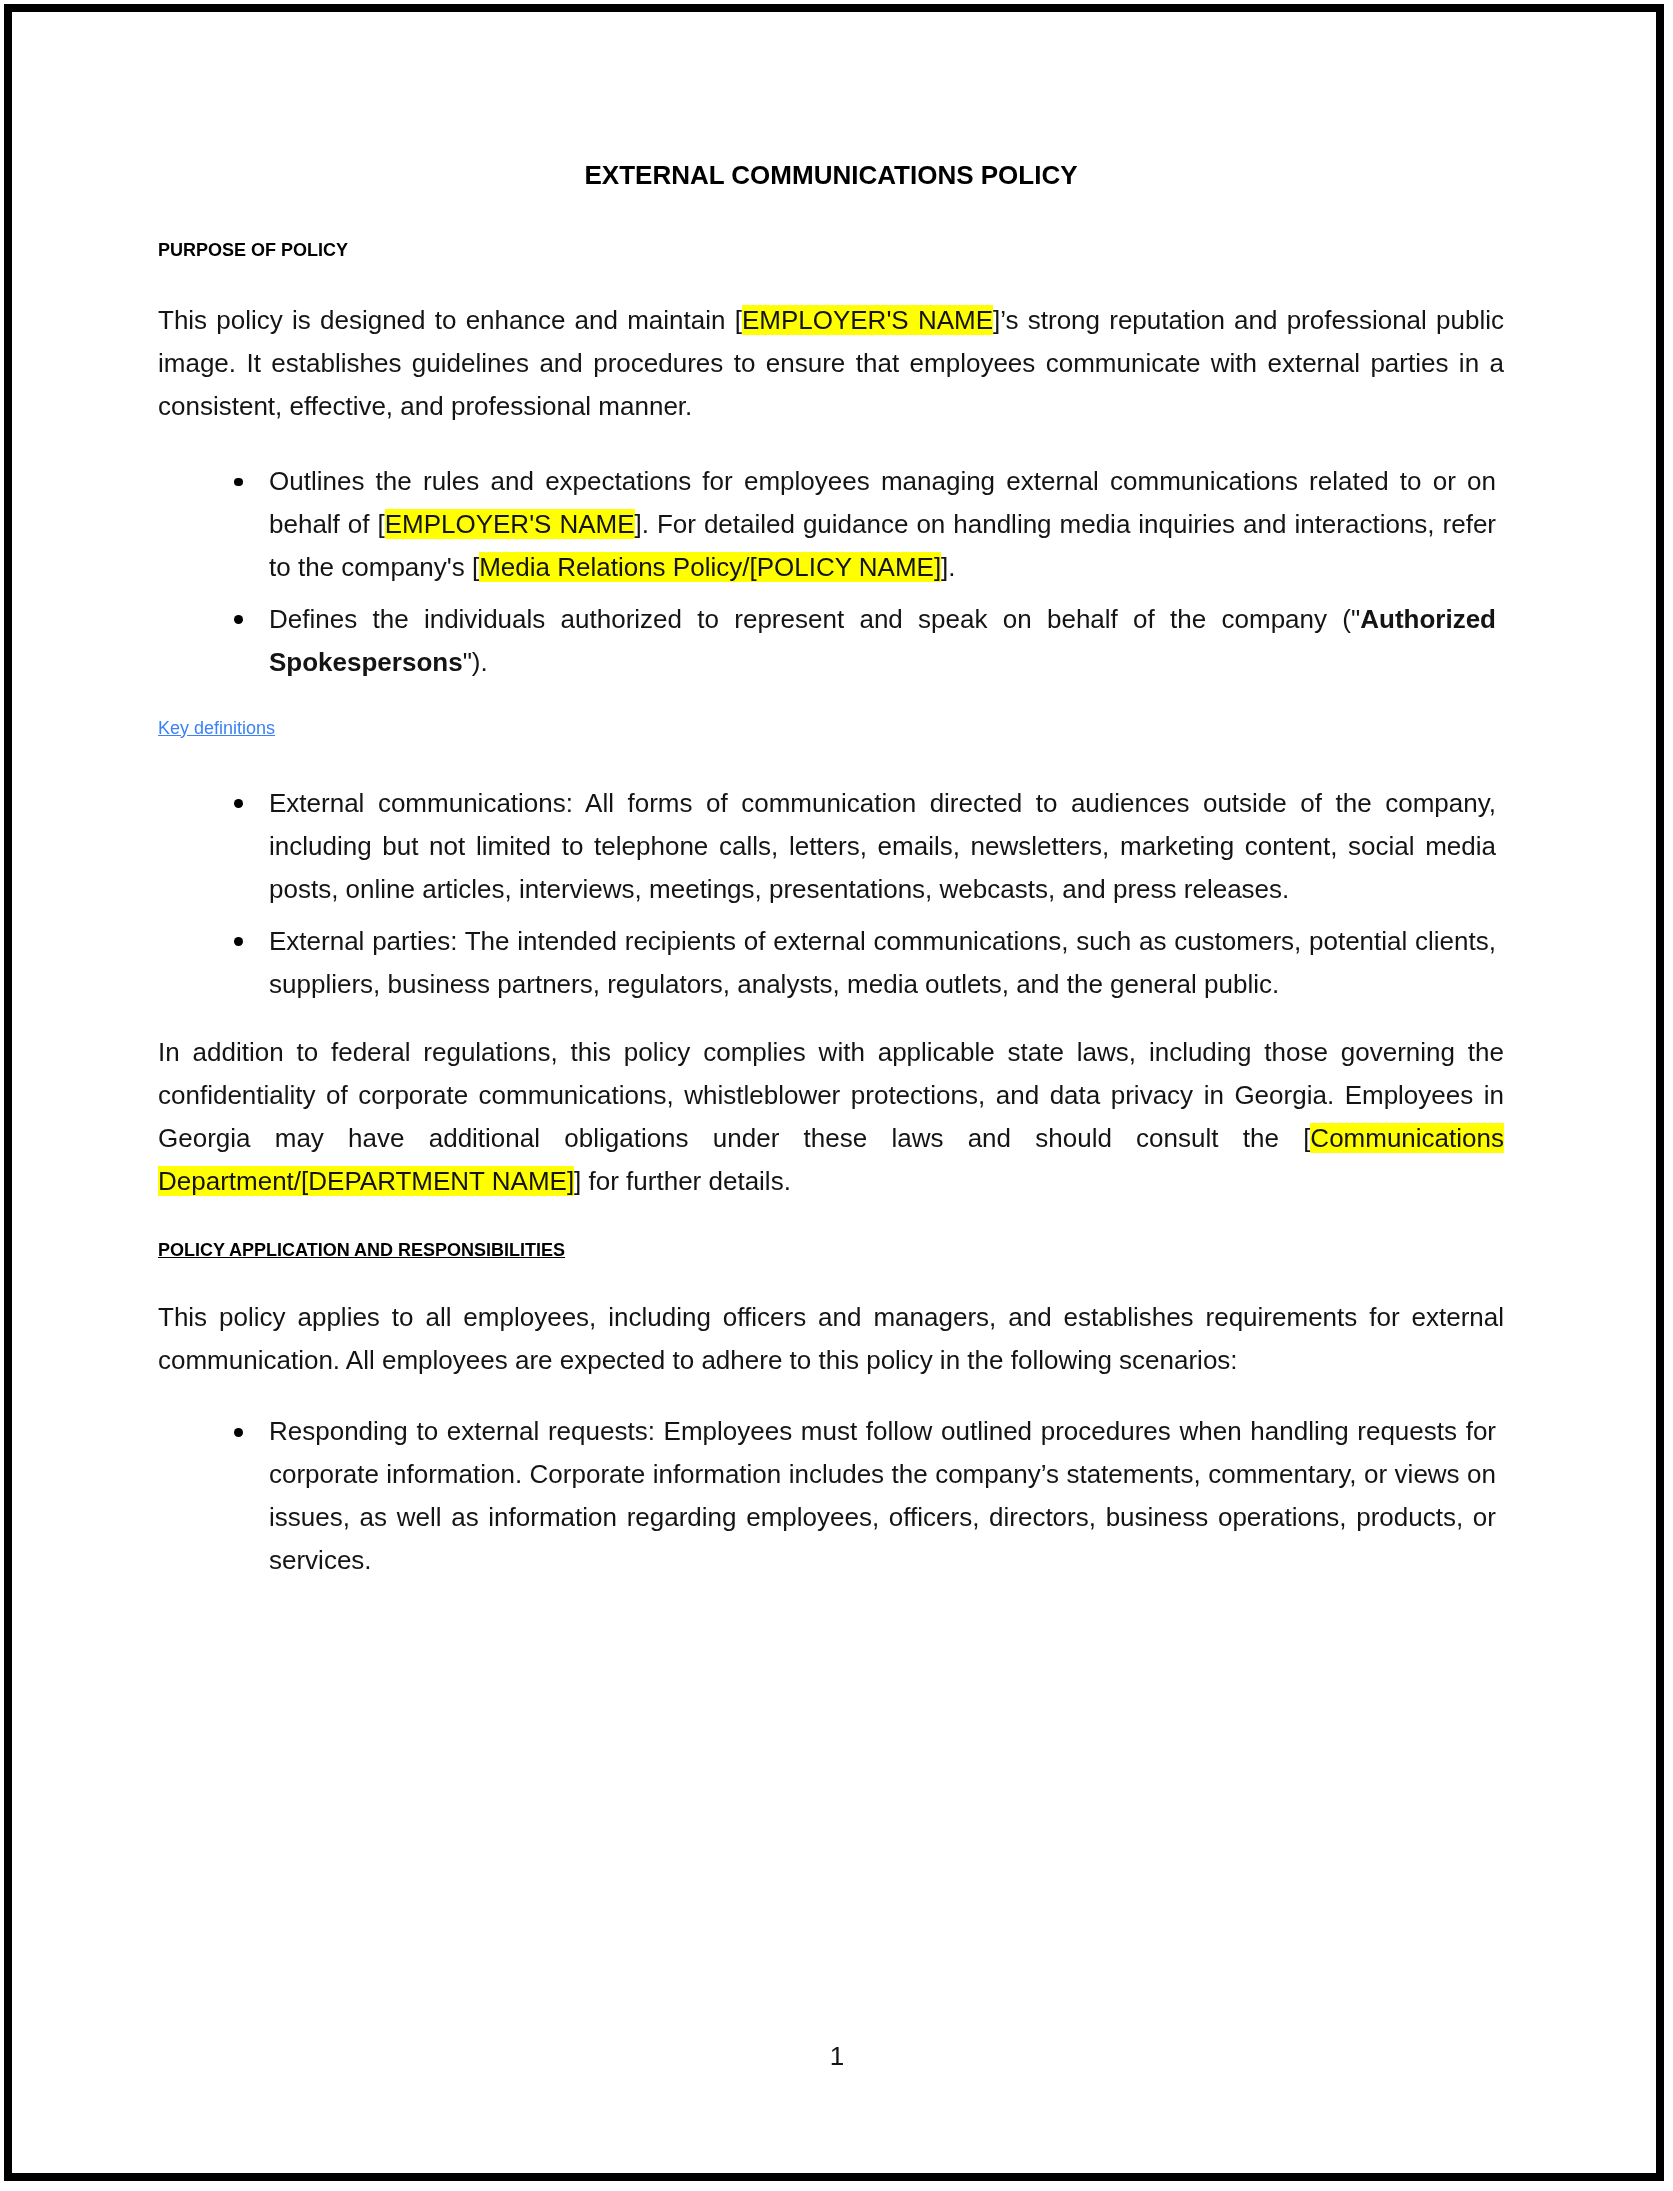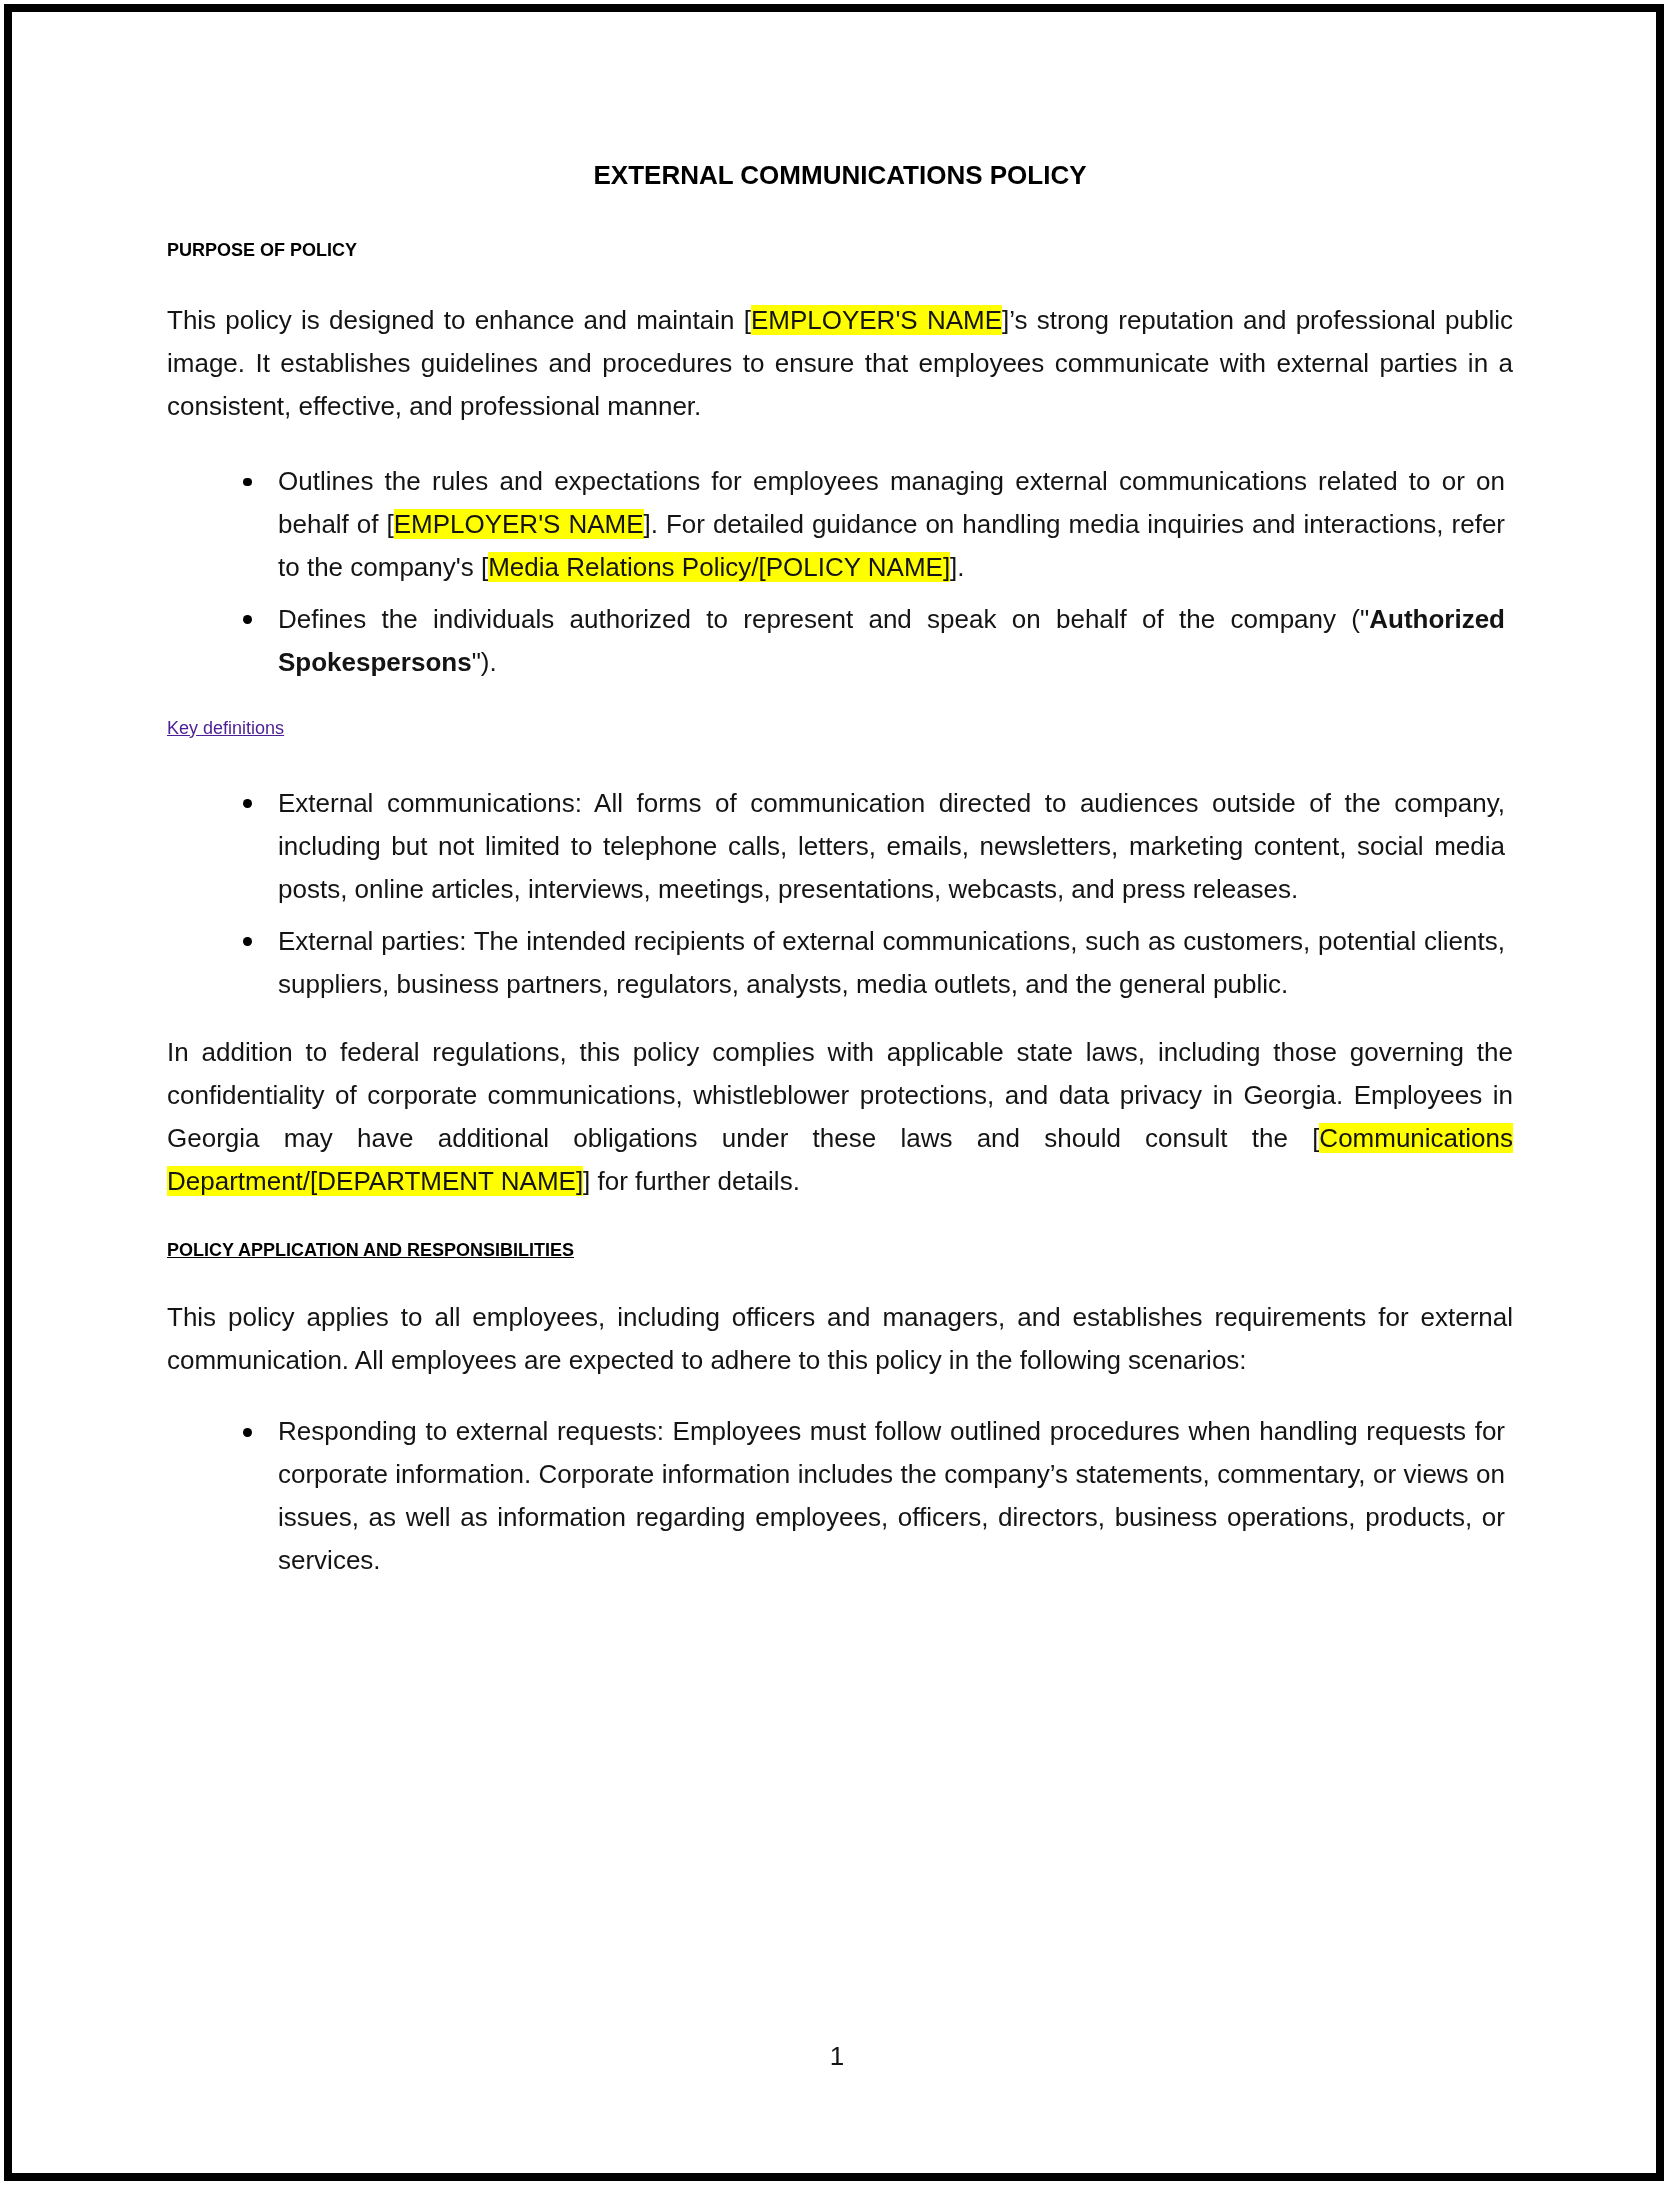--- a/index.html
+++ b/index.html
@@ -25,42 +25,42 @@
     left: 3.5px;
     top: 3.5px;
     width: 1660px;
     height: 2177px;
     box-sizing: border-box;
     border: 8px solid #000000;
     pointer-events: none;
   }
   .doc {
     position: absolute;
-    left: 167px;
+    left: 158px;
     top: 0;
     width: 1346px;
     font-size: 26px;
     line-height: 43px;
   }
   .doc-title {
     margin: 154px 0 0 0;
     text-align: center;
     font-weight: 700;
     color: #000000;
   }
   .heading {
     margin: 0;
     font-weight: 700;
     color: #000000;
     font-size: 18px;
     line-height: 43px;
   }
   .h-purpose      { margin-top: 32px; }
   .h-scope        { margin-top: 23px; }
-  .h-keydefs      { margin-top: 23px; font-weight: 400; text-decoration: underline; color: #4c1d95; }
+  .h-keydefs      { margin-top: 23px; font-weight: 400; text-decoration: underline; color: #3b82f6; }
   .h-application  { margin-top: 25.5px; text-decoration: underline; }
 
   p { margin: 0; text-align: justify; }
   .p-purpose      { margin-top: 27px; }
   .p-scope-intro  { margin-top: 23px; text-align: left; }
   .p-statelaw     { margin-top: 25.5px; }
   .p-application  { margin-top: 24.6px; }
 
   ul { list-style: none; margin: 8px; padding: 0; }
   .list-scope       { margin-top: 32px; }

